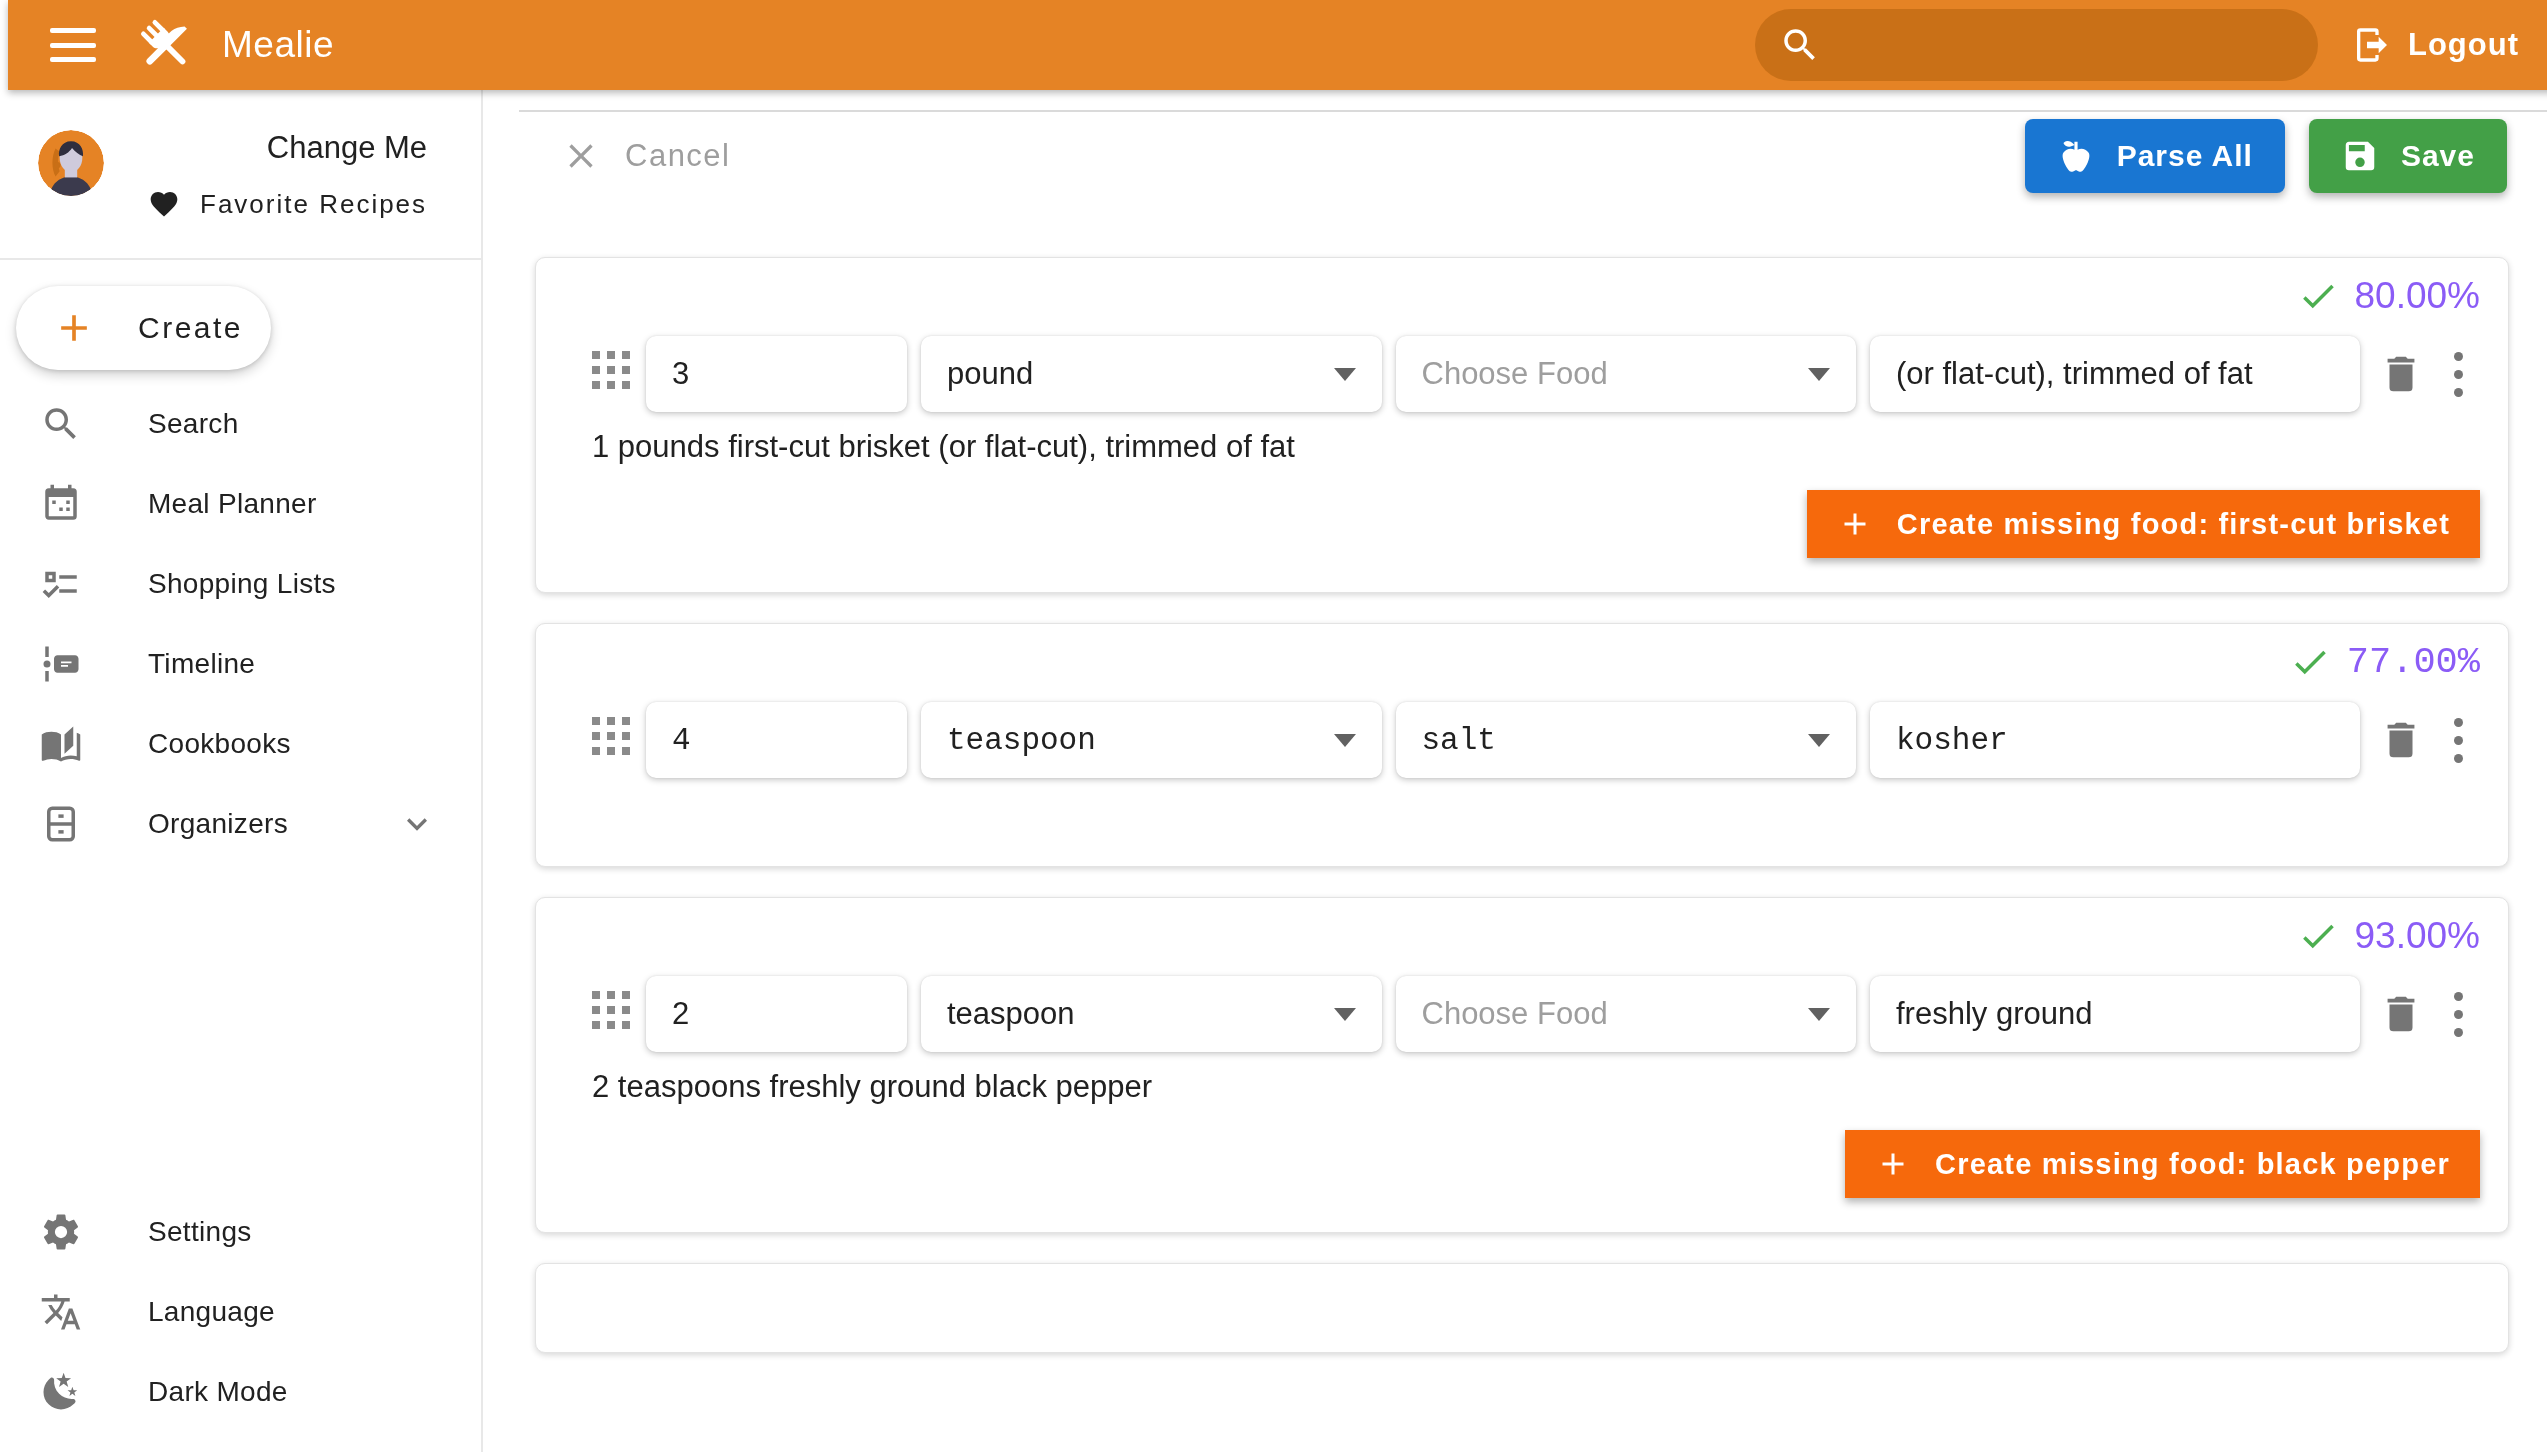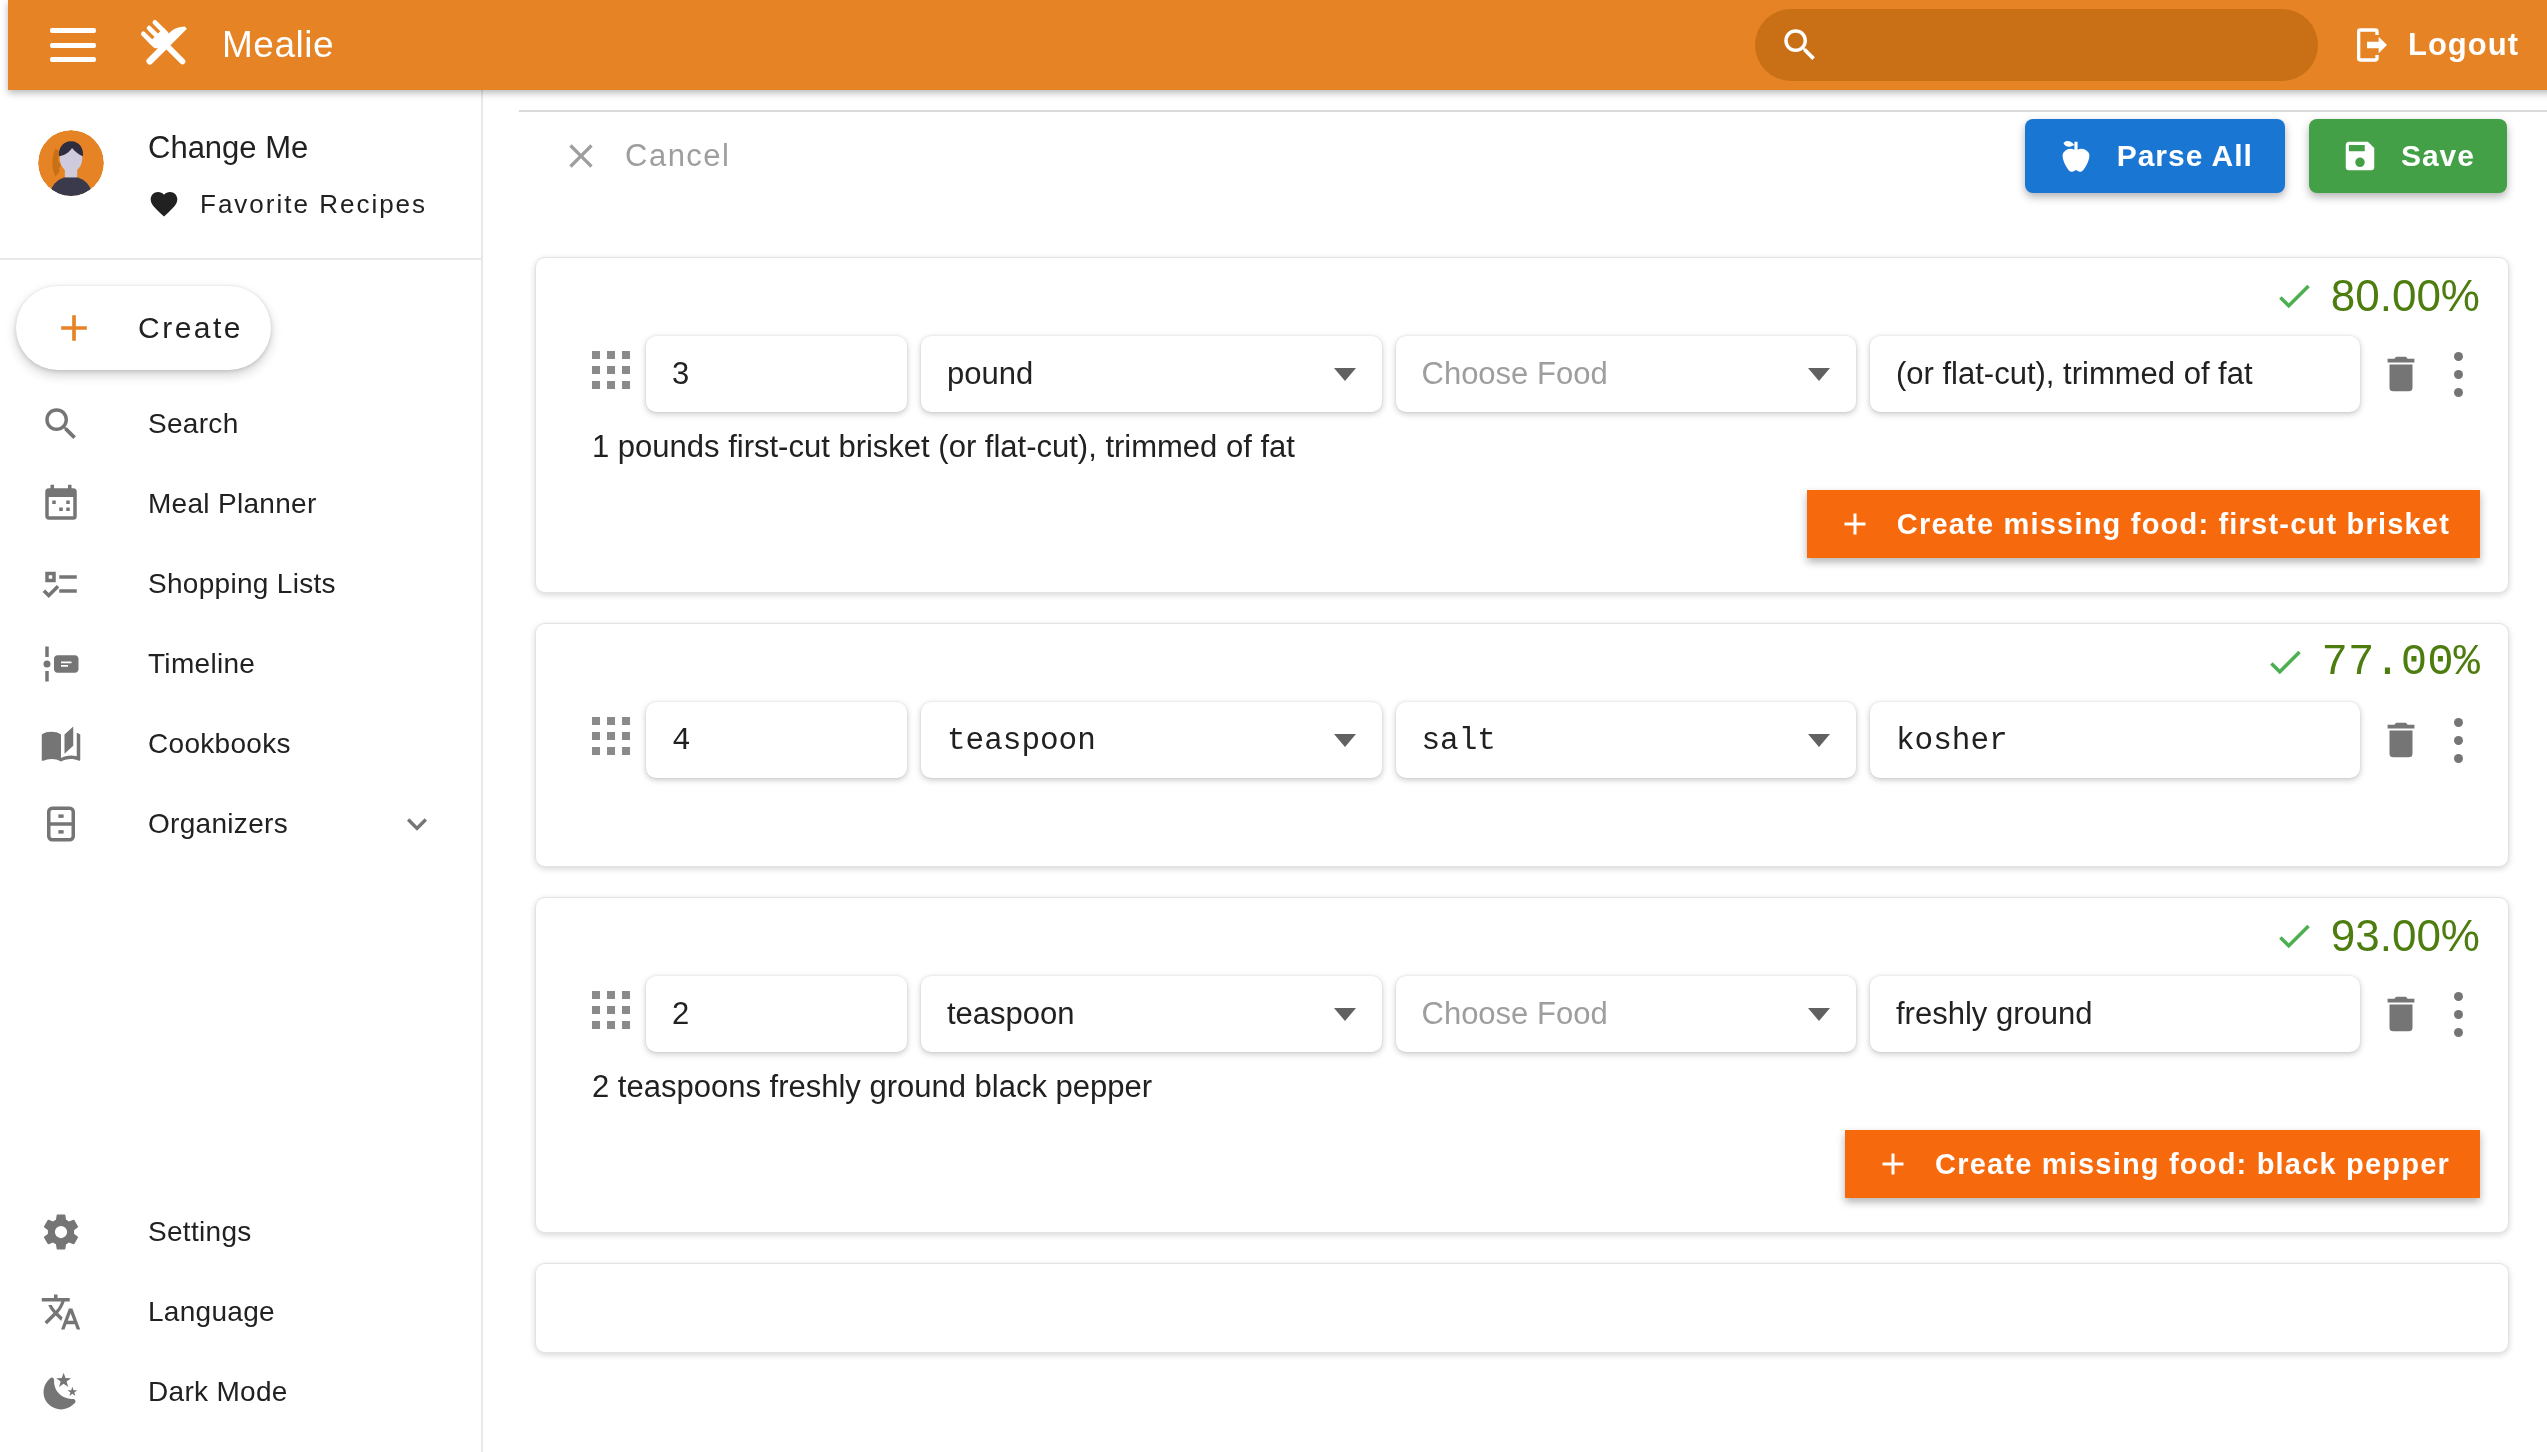--- a/index.html
+++ b/index.html
@@ -30,21 +30,21 @@
   .logout-btn{display:flex;align-items:center;margin-left:34px;margin-right:6px;cursor:pointer;
     color:#fff;font-size:31px;font-weight:bold;letter-spacing:1px;}
   .logout-btn svg{width:40px;height:40px;margin-right:16px;}
 
   
   .sidebar{position:absolute;top:90px;left:0;width:483px;bottom:0;background:#fff;
     border-right:2px solid #E8E8E8;display:flex;flex-direction:column;}
   .user-block{display:flex;padding:40px 0 0 38px;}
   .avatar{width:66px;height:66px;border-radius:50%;overflow:hidden;flex:0 0 auto;}
   .user-text{margin-left:44px;}
-  .user-name{font-size:31px;color:var(--primary-text);}
+  .user-name{font-size:31px;color:var(--primary-text);text-align:right;}
   .fav-row{display:flex;align-items:center;margin-top:22px;cursor:pointer;}
   .fav-row svg{width:32px;height:32px;}
   .fav-label{margin-left:20px;font-size:26px;font-weight:500;letter-spacing:2px;color:var(--primary-text);}
   .sidebar-divider{border-bottom:2px solid #E8E8E8;margin-top:38px;}
   .create-btn{margin:26px 0 0 16px;width:255px;height:84px;border-radius:42px;background:#fff;
     box-shadow:0 5px 12px rgba(0,0,0,.18),0 1px 4px rgba(0,0,0,.14);
     display:flex;align-items:center;cursor:pointer;}
   .create-btn .plus{width:44px;height:44px;margin-left:36px;}
   .create-btn .lbl{margin-left:42px;font-size:30px;font-weight:500;letter-spacing:2.5px;}
   .nav{margin-top:14px;}
@@ -68,21 +68,21 @@
   .btn svg{width:38px;height:38px;margin-right:22px;}
   .btn-parse{background:var(--parse-blue);}
   .btn-save{background:var(--save-green);margin-left:24px;}
 
   .cards{position:absolute;top:167px;left:50px;width:1974px;display:flex;flex-direction:column;gap:30px;}
   .card{background:#fff;border:1px solid #E3E3E3;border-radius:10px;
     box-shadow:0 2px 6px rgba(0,0,0,.16);padding:0 28px 34px 56px;}
   .card.no-btn{padding-bottom:88px;font-family:Liberation Mono, monospace;}
   .conf-row{display:flex;justify-content:flex-end;align-items:center;gap:16px;padding-top:32px;height:44px;}
   .conf-row svg{width:42px;height:42px;}
-  .conf-text{font-size:44px;color:#4d7c0f;}
+  .conf-text{font-size:37px;color:#8b5cf6;}
   .fields-row{display:flex;align-items:center;margin-top:34px;}
   .drag-handle{width:40px;height:46px;display:grid;grid-template-columns:repeat(3,8px);
     grid-template-rows:repeat(3,8px);gap:7px;cursor:grab;flex:0 0 auto;}
   .drag-handle i{background:#8a8a8a;width:8px;height:8px;}
   .field{height:76px;background:#fff;border-radius:10px;margin-left:14px;
     box-shadow:0 2px 6px rgba(0,0,0,.22),0 0 2px rgba(0,0,0,.10);
     display:flex;align-items:center;padding:0 26px;font-size:31px;color:var(--primary-text);}
   .field input{border:none;outline:none;width:100%;font-size:31px;font-family:inherit;color:var(--primary-text);background:transparent;}
   .f-qty{width:261px;}
   .f-select{flex:1;justify-content:space-between;cursor:pointer;}

